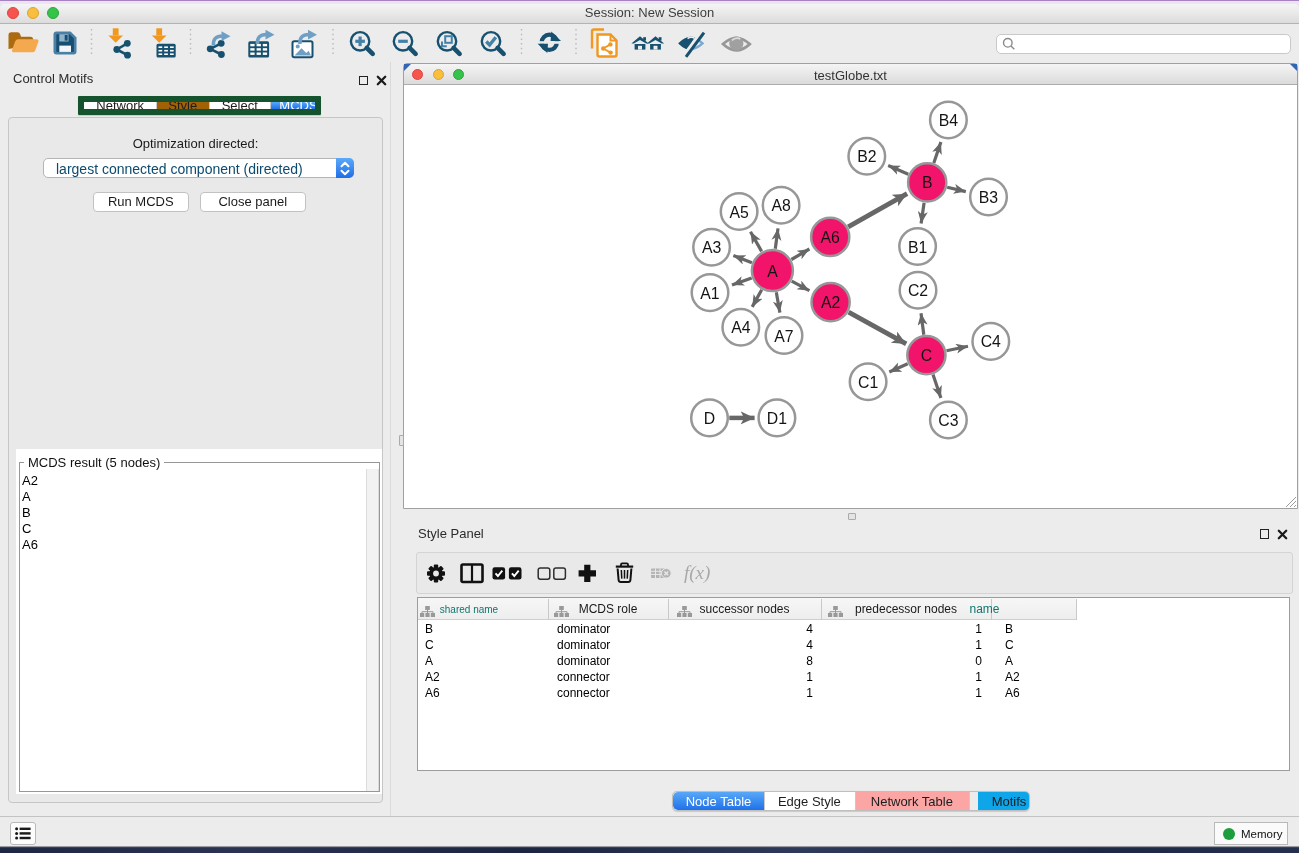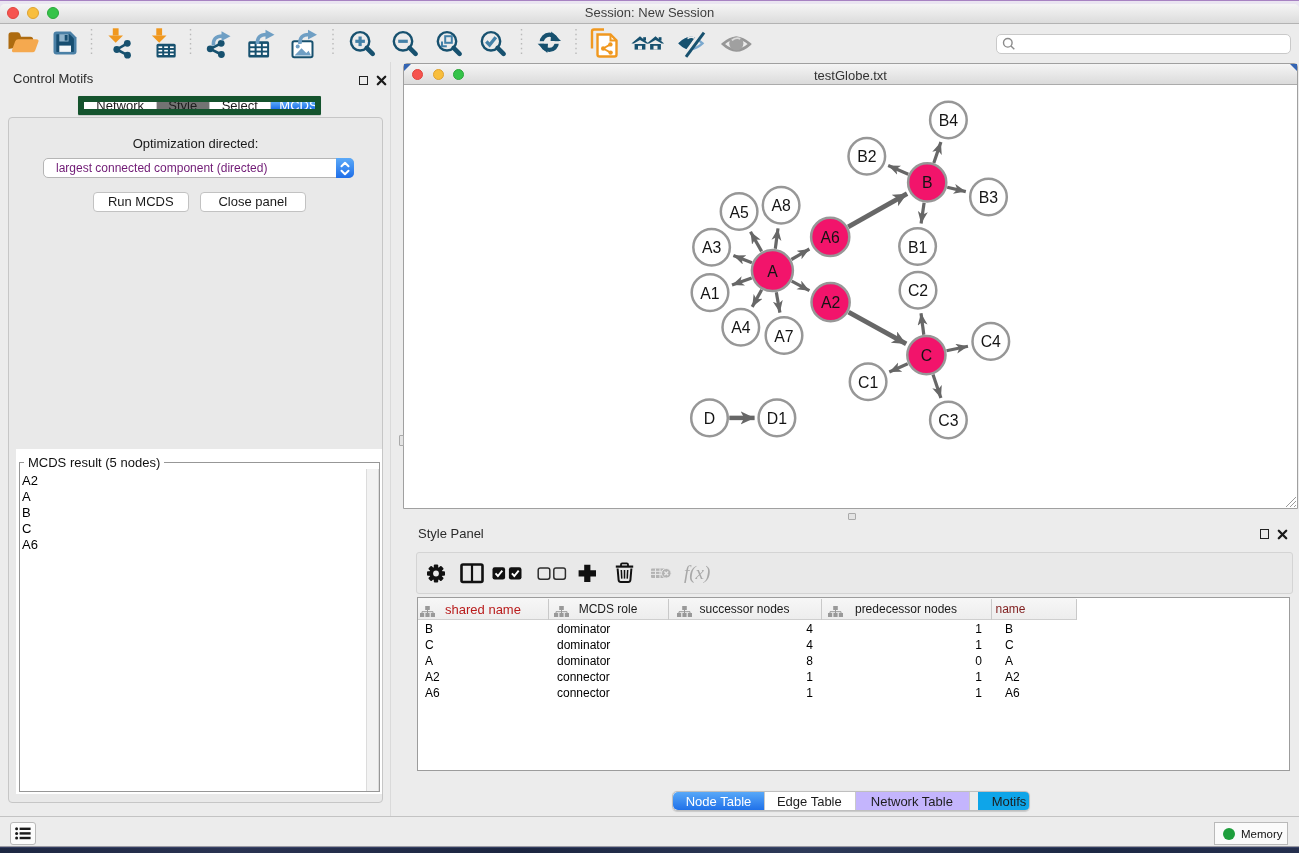--- a/index.html
+++ b/index.html
@@ -131,30 +131,30 @@
       <line x1="9" y1="9" x2="12.3" y2="12.3" stroke="#8a8a8a" stroke-width="1.4"></line>
     </svg>
 <div style="position:absolute;left:13px;top:71px;font-size:13px;color:#2b2b2b;">Control Motifs</div>
 <div style="position:absolute;left:358.5px;top:75.5px;width:9.5px;height:9.5px;border:1.6px solid #222;"></div>
 <svg class="ic" style="left:376px;top:75px" width="11" height="11" viewBox="0 0 11 11">
       <path d="M1.8,1.8 L9.2,9.2 M9.2,1.8 L1.8,9.2" stroke="#1a1a1a" stroke-width="2.3" stroke-linecap="round"></path>
     </svg>
 <div style="position:absolute;left:8px;top:117px;width:375.4px;height:686px;background:#e9e9e9;border:1px solid #c6c6c6;border-radius:4px;"></div>
 <div style="position:absolute;left:78.3px;top:96px;width:242.5px;height:18.5px;border:6px solid #14532d;border-radius:1px;overflow:hidden;box-shadow:0 0.5px 1px rgba(0,0,0,.15);">
       <div class="seg" style="left:0.0px;width:71.8px;background:#fff;">Network</div>
-      <div class="seg" style="left:71.8px;width:53.20000000000002px;background:#737373;">Style</div>
+      <div class="seg" style="left:71.8px;width:53.20000000000002px;background:#a16207;">Style</div>
       <div class="seg" style="left:125.00000000000001px;width:60.80000000000001px;background:#fff;">Select</div>
       <div class="seg" style="left:185.8px;width:56.69999999999999px;background:linear-gradient(#58a8f8,#2071e9);color:#fff;border-radius:0 5px 5px 0;text-decoration:underline;">MCDS</div>
       <div style="position:absolute;left:71.8px;top:0;width:1px;height:100%;background:#c9c9c9"></div>
       <div style="position:absolute;left:125px;top:0;width:1px;height:100%;background:#c9c9c9"></div>
       <div style="position:absolute;left:185.8px;top:0;width:1px;height:100%;background:#c9c9c9"></div>
     </div>
 <div style="position:absolute;left:8px;top:136px;width:375px;text-align:center;font-size:13px;color:#1a1a1a;">Optimization directed:</div>
 <div style="position:absolute;left:42.5px;top:158px;width:311.5px;height:20px;background:#fff;border:1px solid #b5b5b5;border-radius:5px;"></div>
-<div style="position:absolute;left:56px;top:161px;font-size:12px;color:#701a75;">largest connected component (directed)</div>
+<div style="position:absolute;left:56px;top:161px;font-size:14px;color:#0c4a6e;">largest connected component (directed)</div>
 <div style="position:absolute;left:335.5px;top:158px;width:18.5px;height:20px;background:linear-gradient(#5caaf8,#1e6ee9);border-radius:0 5px 5px 0;"></div>
 <svg class="ic" style="left:338.5px;top:160.5px" width="12" height="15" viewBox="0 0 12 15">
       <path d="M2.5,5.2 L6,1.8 L9.5,5.2 M2.5,9.8 L6,13.2 L9.5,9.8" stroke="#fff" stroke-width="2" fill="none" stroke-linecap="round" stroke-linejoin="round"></path>
     </svg>
 <div style="position:absolute;left:92.5px;top:191.5px;width:96.5px;height:20px;background:#fff;border:1px solid #c2c2c2;border-radius:4px;display:flex;align-items:center;justify-content:center;font-size:13px;color:#1a1a1a;">Run MCDS</div>
 <div style="position:absolute;left:200px;top:191.5px;width:105.5px;height:20px;background:#fff;border:1px solid #c2c2c2;border-radius:4px;display:flex;align-items:center;justify-content:center;font-size:13px;color:#1a1a1a;">Close panel</div>
 <div style="position:absolute;left:16px;top:449px;width:366px;height:345px;background:#fff;"></div>
 <div style="position:absolute;left:19px;top:462px;width:361px;height:330px;border:1px solid #979797;"></div>
 <div style="position:absolute;left:24px;top:455px;background:#fff;padding:0 4px;font-size:13px;color:#111;">MCDS result (5 nodes)</div>
 <div style="position:absolute;left:22px;top:473px;font-size:13px;color:#000;">
@@ -323,25 +323,25 @@
 <path d="M664.4,571.4 L668.2,575.2 M668.2,571.4 L664.4,575.2" stroke="#e9e9e9" stroke-width="1.4"></path>
       <text x="684" y="579" font-family="Liberation Serif,serif" font-style="italic" font-size="19" fill="#a8a8a8">f(x)</text>
     </svg>
 <div style="position:absolute;left:417px;top:597px;width:873px;height:174px;background:#fff;border:1px solid #9c9c9c;"></div>
 <div style="position:absolute;left:418px;top:598px;width:658px;height:22px;background:linear-gradient(#f7f7f7,#ededed);border-bottom:1px solid #cfcfcf;"></div>
 <div style="position:absolute;left:548px;top:599px;width:1px;height:21px;background:#c9c9c9;"></div>
 <div style="position:absolute;left:668px;top:599px;width:1px;height:21px;background:#c9c9c9;"></div>
 <div style="position:absolute;left:821px;top:599px;width:1px;height:21px;background:#c9c9c9;"></div>
 <div style="position:absolute;left:991px;top:599px;width:1px;height:21px;background:#c9c9c9;"></div>
 <div style="position:absolute;left:1076px;top:599px;width:1px;height:21px;background:#c9c9c9;"></div>
-<div style="position:absolute;left:418px;top:598px;width:130px;height:22px;display:flex;align-items:center;justify-content:center;font-size:13px;color:#b91c1c;">shared name</div>
+<div style="position:absolute;left:404px;top:598px;width:130px;height:22px;display:flex;align-items:center;justify-content:center;font-size:10px;color:#0f766e;">shared name</div>
 <div style="position:absolute;left:548px;top:598px;width:120px;height:22px;display:flex;align-items:center;justify-content:center;font-size:12px;color:#1a1a1a;">MCDS role</div>
 <div style="position:absolute;left:668px;top:598px;width:153px;height:22px;display:flex;align-items:center;justify-content:center;font-size:12px;color:#1a1a1a;">successor nodes</div>
 <div style="position:absolute;left:821px;top:598px;width:170px;height:22px;display:flex;align-items:center;justify-content:center;font-size:12px;color:#1a1a1a;">predecessor nodes</div>
-<div style="position:absolute;left:968px;top:598px;width:85px;height:22px;display:flex;align-items:center;justify-content:center;font-size:12px;color:#7f1d1d;">name</div>
+<div style="position:absolute;left:942px;top:598px;width:85px;height:22px;display:flex;align-items:center;justify-content:center;font-size:12px;color:#0f766e;">name</div>
 <div style="position:absolute;left:420px;top:603px;"><svg width="15" height="11" viewBox="0 0 15 11">
         <g fill="#999">
           <rect x="5.2" y="0" width="4.6" height="4"></rect>
           <rect x="0" y="7" width="4.2" height="4"></rect>
           <rect x="5.4" y="7" width="4.2" height="4"></rect>
           <rect x="10.8" y="7" width="4.2" height="4"></rect>
         </g>
         <g stroke="#999" stroke-width="1">
           <line x1="7.5" y1="4" x2="7.5" y2="7"></line>
           <line x1="2" y1="5.7" x2="13" y2="5.7"></line>
@@ -411,19 +411,19 @@
 <div class="cell" style="left:740px;top:669.5px;width:73px;text-align:right">1</div>
 <div class="cell" style="left:909px;top:669.5px;width:73px;text-align:right">1</div>
 <div class="cell" style="left:1005px;top:669.5px">A2</div>
 <div class="cell" style="left:425px;top:685.5px">A6</div>
 <div class="cell" style="left:557px;top:685.5px">connector</div>
 <div class="cell" style="left:740px;top:685.5px;width:73px;text-align:right">1</div>
 <div class="cell" style="left:909px;top:685.5px;width:73px;text-align:right">1</div>
 <div class="cell" style="left:1005px;top:685.5px">A6</div>
 <div style="position:absolute;left:672px;top:791px;width:358px;height:20px;border:1px solid #bfbfbf;border-radius:5px;overflow:hidden;box-shadow:0 0.5px 1px rgba(0,0,0,.15);padding-left:48px;">
       <div class="seg" style="left:0px;width:91px;background:linear-gradient(#58a8f8,#2071e9);color:#fff;border-radius:5px 0 0 5px;">Node Table</div>
-      <div class="seg" style="left:91px;width:90.70000000000005px;background:#fff;">Edge Table</div>
-      <div class="seg" style="left:181.70000000000005px;width:114.29999999999995px;background:#c4b5fd;">Network Table</div>
+      <div class="seg" style="left:91px;width:90.70000000000005px;background:#fff;">Edge Style</div>
+      <div class="seg" style="left:181.70000000000005px;width:114.29999999999995px;background:#fca5a5;">Network Table</div>
       <div class="seg" style="left:296px;width:62px;background:#0ea5e9;margin-left:9px;">Motifs</div>
       <div style="position:absolute;left:91px;top:0;width:1px;height:100%;background:#c9c9c9"></div>
       <div style="position:absolute;left:181.7px;top:0;width:1px;height:100%;background:#c9c9c9"></div>
       <div style="position:absolute;left:296px;top:0;width:1px;height:100%;background:#c9c9c9"></div>
     </div>
 </div>
 </body></html>

